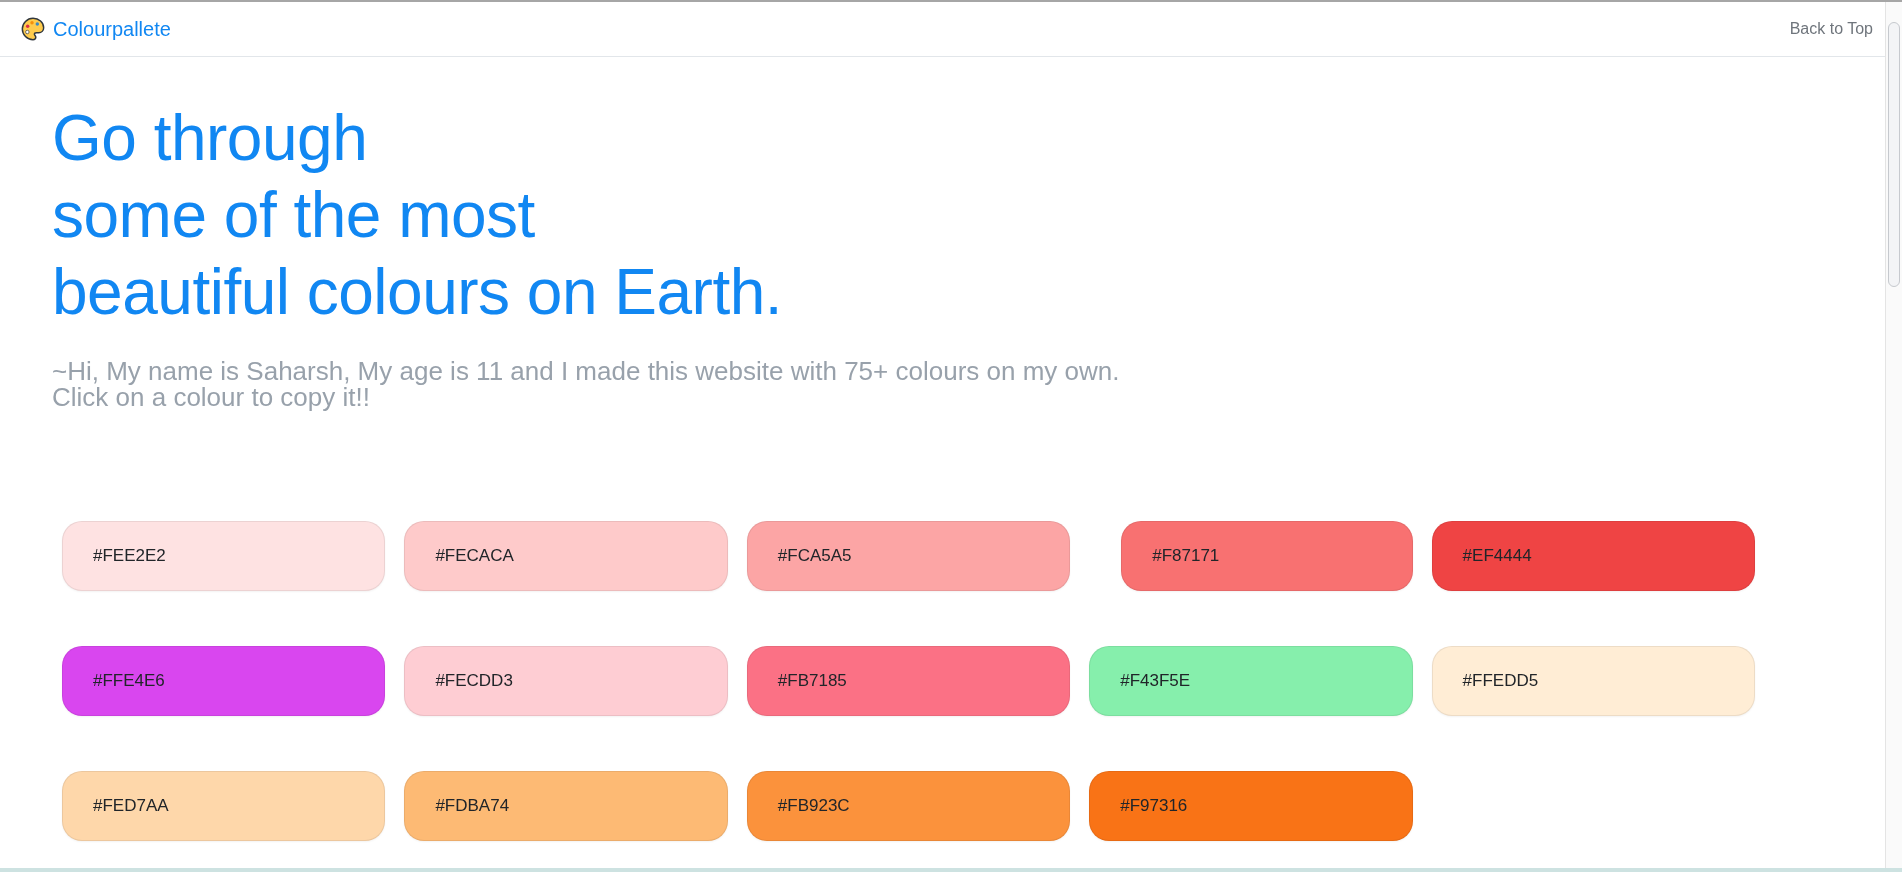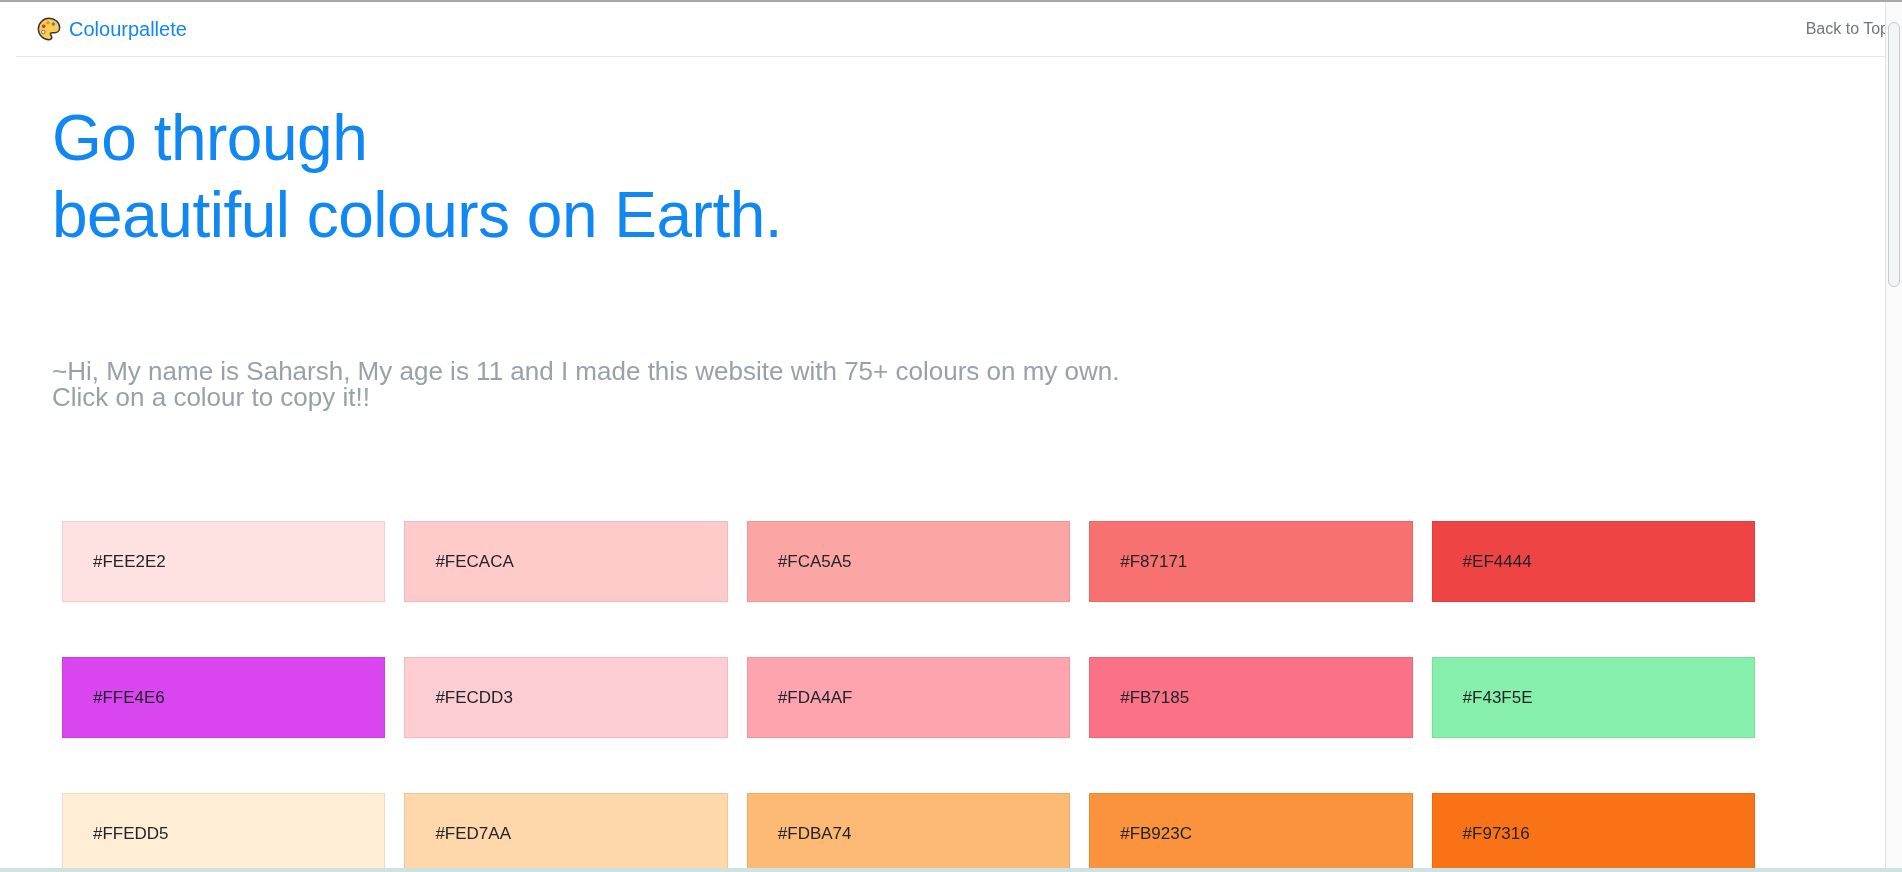--- a/index.html
+++ b/index.html
@@ -6,21 +6,21 @@
   html, body { width: 1902px; height: 872px; overflow: hidden; background: #ffffff;
     font-family: "Liberation Sans", sans-serif; }
   :root { --brand: #1187f2; --muted: #98a1ab; --swatch-text: #212529; }
 
   .window-top-edge { position: absolute; top: 0; left: 0; width: 1902px; height: 2px;
     background: #a6a6a6; z-index: 10; }
   .window-bottom-edge { position: absolute; bottom: 0; left: 0; width: 1902px; height: 4px;
     background: #cde2e1; z-index: 10; }
 
   
-  .navbar { position: absolute; top: 2px; left: 16px; width: 1885px; height: 55px;
+  .navbar { position: absolute; top: 2px; left: 0; width: 1885px; height: 55px;
     background: #ffffff; border-bottom: 1px solid #e2e6ea;
     display: flex; align-items: center; justify-content: space-between;
     padding: 0 12px 0 21px; z-index: 5; }
   .brand { display: flex; align-items: center; gap: 8px; text-decoration: none;
     cursor: pointer; }
   .brand-text { font-size: 20px; color: var(--brand); }
   .back-to-top { font-size: 16px; color: #6f757c; text-decoration: none; cursor: pointer; }
 
   
   .hero-heading { position: absolute; left: 52px; top: 100px;
@@ -29,21 +29,21 @@
   .hero-heading span { display: block; }
   .hero-subtitle { position: absolute; left: 52px; top: 339px;
     font-size: 26px; font-weight: 300; color: var(--muted); margin-top: 17px; }
   .hero-instruction { position: absolute; left: 52px; top: 382px;
     font-size: 26px; font-weight: 300; color: var(--muted); }
 
   
   .swatch-grid { position: absolute; left: 62px; top: 521px; width: 1693px;
     display: grid; grid-template-columns: repeat(5, 1fr);
     column-gap: 19px; row-gap: 55px; }
-  .swatch { height: 81px; border-radius: 0; border: 1px solid rgba(0,0,0,0.07);
+  .swatch { height: 70px; border-radius: 20px; border: 1px solid rgba(0,0,0,0.07);
     box-shadow: 0 1px 2px rgba(0,0,0,0.05);
     display: flex; align-items: center; padding-left: 30px; cursor: pointer; }
   .swatch-label { font-size: 17px; color: var(--swatch-text); }
 
   
   .scrollbar-track { position: absolute; top: 2px; right: 0; width: 17px; height: 870px;
     background: #fafafa; border-left: 1px solid #e4e4e4; z-index: 6; }
   .scrollbar-thumb { position: absolute; top: 20px; left: 2px; width: 12px; height: 265px;
     background: #f3f4f6; border: 1px solid #c6c9ce; border-radius: 7px; cursor: grab; }
 </style>
@@ -63,50 +63,48 @@
         <circle cx="9.5" cy="22.5" r="2.6" fill="#FFFFFF" stroke="#31373D" stroke-width="1"></circle>
       </svg>
     </span>
     <span class="brand-text">Colourpallete</span>
   </a>
   <a class="back-to-top">Back to Top</a>
 </nav>
 
 <h1 class="hero-heading">
   <span>Go through</span>
+  <span>some of the most</span>
   <span>beautiful colours on Earth.</span>
 </h1>
 
 <p class="hero-subtitle">~Hi, My name is Saharsh, My age is 11 and I made this website with 75+ colours on my own.</p>
 <p class="hero-instruction">Click on a colour to copy it!!</p>
 
 <div class="swatch-grid" id="swatch-grid">
     <div class="swatch" style="background: rgb(254, 226, 226);">
       <span class="swatch-label">#FEE2E2</span>
     </div>
     <div class="swatch" style="background: rgb(254, 202, 202);">
       <span class="swatch-label">#FECACA</span>
     </div>
     <div class="swatch" style="background: rgb(252, 165, 165); text-align: center;">
       <span class="swatch-label">#FCA5A5</span>
     </div>
-    <div class="swatch" style="background: rgb(248, 113, 113);">
+    <div class="swatch" style="background: rgb(248, 113, 113); margin-left: 32px;">
       <span class="swatch-label">#F87171</span>
     </div>
     <div class="swatch" style="background: rgb(239, 68, 68);">
       <span class="swatch-label">#EF4444</span>
     </div>
     <div class="swatch" style="background: #d946ef;">
       <span class="swatch-label">#FFE4E6</span>
     </div>
     <div class="swatch" style="background: rgb(254, 205, 211);">
       <span class="swatch-label">#FECDD3</span>
-    </div>
-    <div class="swatch" style="background: rgb(253, 164, 175);">
-      <span class="swatch-label">#FDA4AF</span>
     </div>
     <div class="swatch" style="background: rgb(251, 113, 133);">
       <span class="swatch-label">#FB7185</span>
     </div>
     <div class="swatch" style="background: #86efac;">
       <span class="swatch-label">#F43F5E</span>
     </div>
     <div class="swatch" style="background: rgb(255, 237, 213);">
       <span class="swatch-label">#FFEDD5</span>
     </div>

